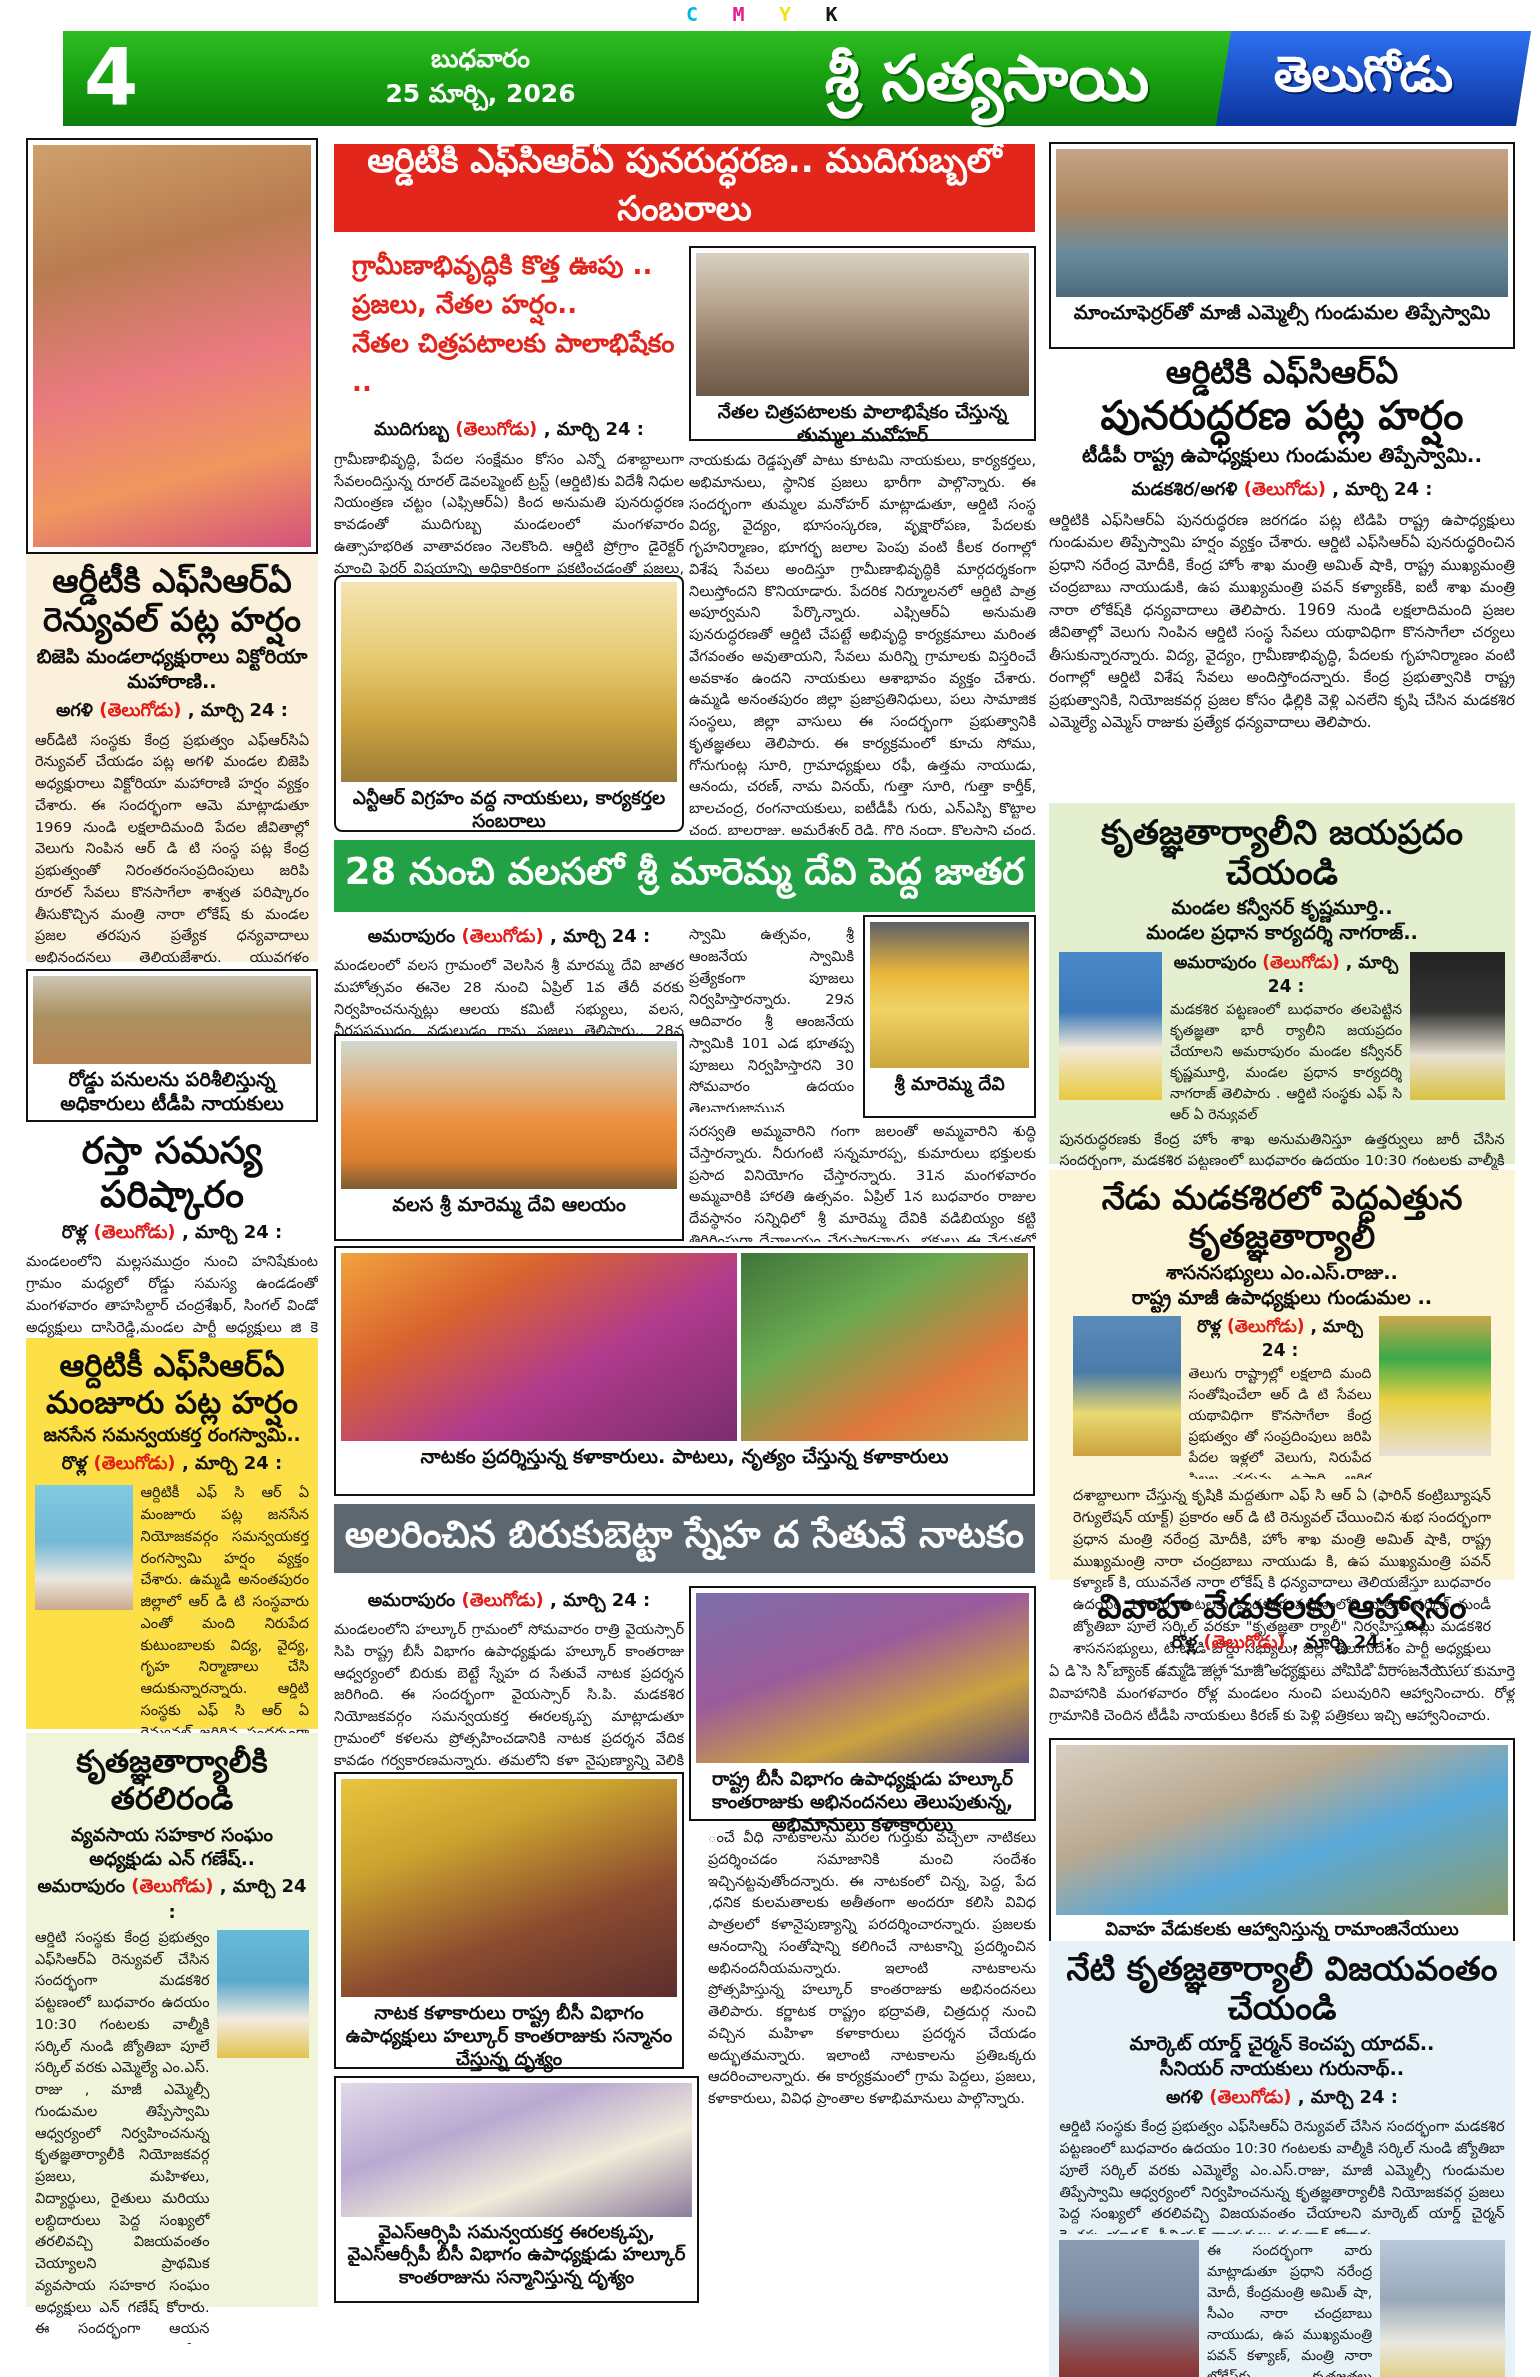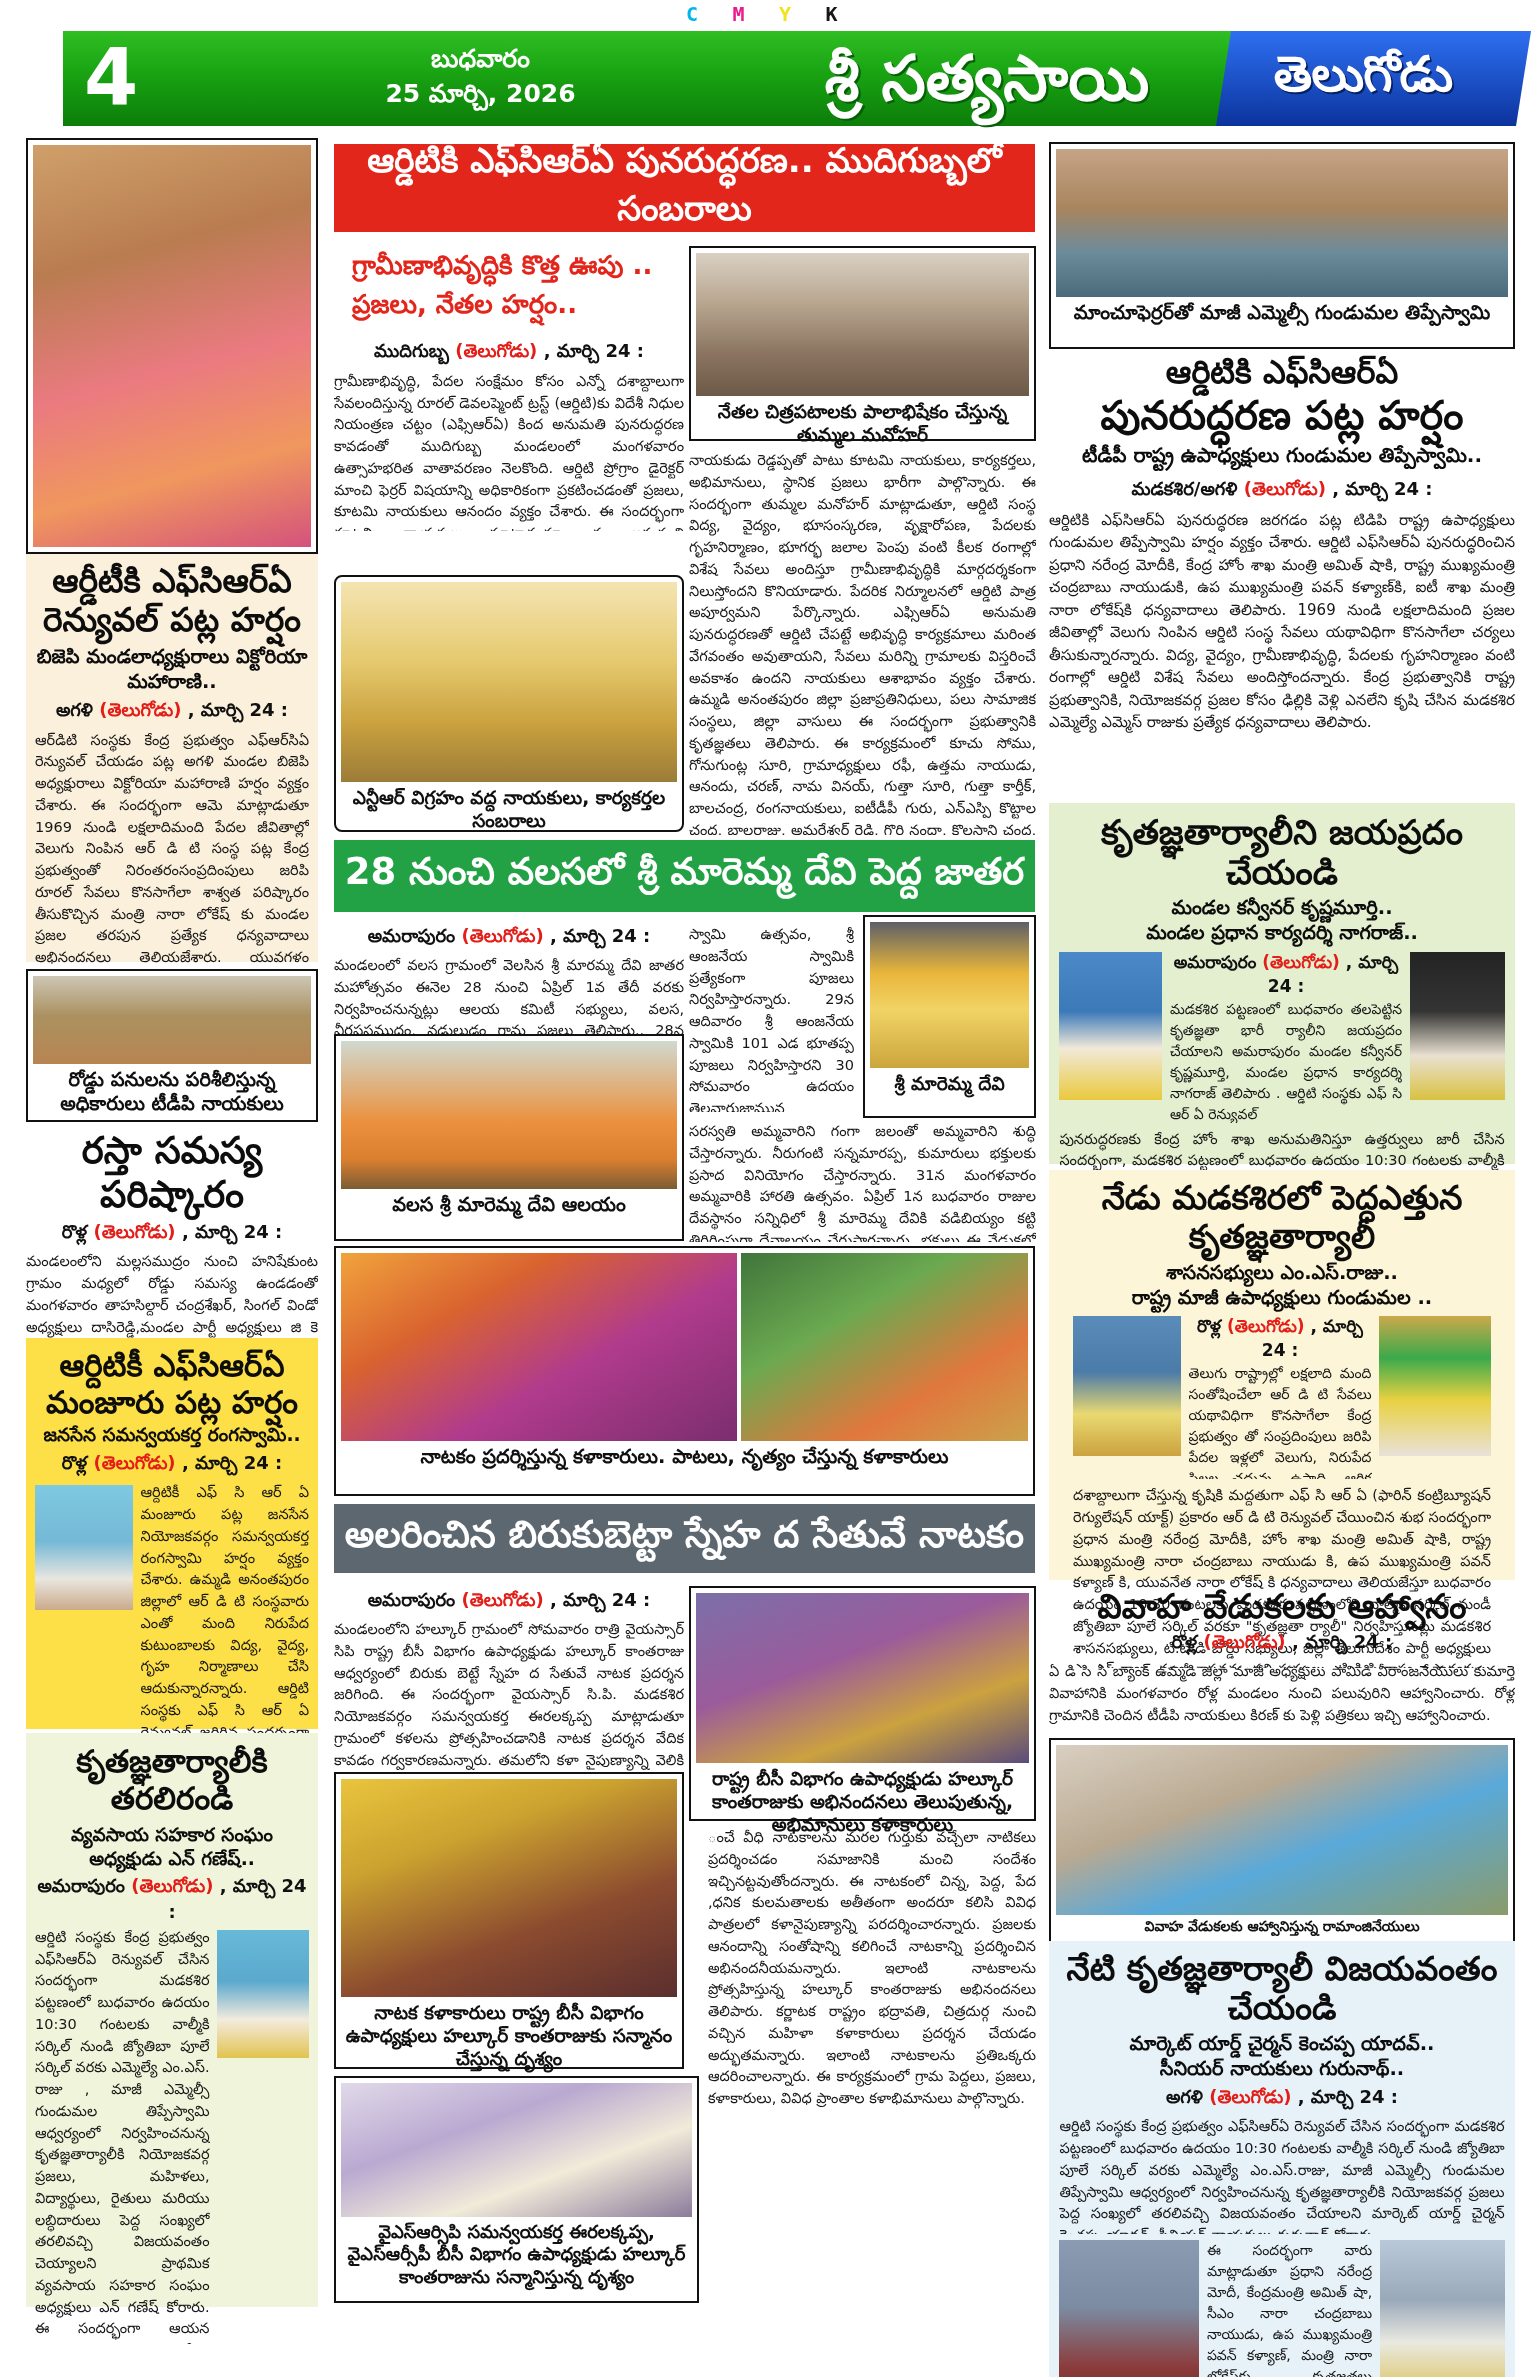--- a/index.html
+++ b/index.html
@@ -164,20 +164,21 @@
       <div class="ph g-man-garland" style="float:right;width:92px;height:128px;margin:3px 0 3px 7.5px;"></div>
       <div class="bd" style="height:417px;">ఆర్డిటి సంస్థకు కేంద్ర ప్రభుత్వం ఎఫ్‌సిఆర్‌ఏ రెన్యువల్ చేసిన సందర్భంగా మడకశిర పట్టణంలో బుధవారం ఉదయం 10:30 గంటలకు వాల్మీకి సర్కిల్ నుండి జ్యోతిబా పూలే సర్కిల్ వరకు ఎమ్మెల్యే ఎం.ఎస్. రాజు , మాజీ ఎమ్మెల్సీ గుండుమల తిప్పేస్వామి ఆధ్వర్యంలో నిర్వహించనున్న కృతజ్ఞతార్యాలీకి నియోజకవర్గ ప్రజలు, మహిళలు, విద్యార్థులు, రైతులు మరియు లబ్ధిదారులు పెద్ద సంఖ్యలో తరలివచ్చి విజయవంతం చెయ్యాలని ప్రాథమిక వ్యవసాయ సహకార సంఘం అధ్యక్షులు ఎన్ గణేష్ కోరారు. ఈ సందర్భంగా ఆయన మాట్లాడుతూ ప్రధాని నరేంద్ర మోదీ, కేంద్రమంత్రి అమిత్ షా, సీఎం నారా చంద్రబాబు నాయుడు, ఉప ముఖ్యమంత్రి పవన్ కళ్యాణ్, మంత్రి నారా లోకేష్ కు కృతజ్ఞతలు తెలిపారు.</div>
     </div>
   </div>
 
   <div class="abs banner" style="left:334px;top:144px;width:701px;height:88px;background:#e3261c;font-size:34px;">ఆర్డిటికి ఎఫ్‌సిఆర్‌ఏ పునరుద్ధరణ.. ముదిగుబ్బలో సంబరాలు</div>
 
   <div class="abs" style="left:334px;top:246px;width:350px;height:328px;">
     <div class="red-sub" style="padding-left:18px;">గ్రామీణాభివృద్ధికి కొత్త ఊపు ..</div>
     <div class="red-sub" style="padding-left:18px;">ప్రజలు, నేతల హర్షం..</div>
+    <div class="red-sub" style="padding-left:18px;">నేతల చిత్రపటాలకు పాలాభిషేకం ..</div>
     <div class="dl" style="margin-top:16.4px;">
       <span>ముదిగుబ్బ</span>
       <span class="src">(తెలుగోడు)</span>
       <span>, మార్చి 24 :</span>
     </div>
     <div class="bd" style="height:160px;">గ్రామీణాభివృద్ధి, పేదల సంక్షేమం కోసం ఎన్నో దశాబ్దాలుగా సేవలందిస్తున్న రూరల్ డెవలప్మెంట్ ట్రస్ట్ (ఆర్డిటి)కు విదేశీ నిధుల నియంత్రణ చట్టం (ఎఫ్సిఆర్ఏ) కింద అనుమతి పునరుద్ధరణ కావడంతో ముదిగుబ్బ మండలంలో మంగళవారం ఉత్సాహభరిత వాతావరణం నెలకొంది. ఆర్డిటి ప్రోగ్రాం డైరెక్టర్ మాంచి ఫెర్రర్ విషయాన్ని అధికారికంగా ప్రకటించడంతో ప్రజలు, కూటమి నాయకులు ఆనందం వ్యక్తం చేశారు. ఈ సందర్భంగా కూటమి నాయకులు మాట్లాడుతూ, ఈ అనుమతి పునరుద్ధరణలో కేంద్ర, రాష్ట్ర ప్రభుత్వాల సహకారం కీలకమైందని పేర్కొన్నారు. భారత ప్రధాని నరేంద్ర మోదీ, కేంద్ర హోంమంత్రి అమిత్ షా, రాష్ట్ర ముఖ్యమంత్రి చంద్రబాబు నాయుడు, ఉపముఖ్యమంత్రి పవన్ కళ్యాణ్, ఐటీ శాఖ మంత్రి నారా లోకేష్ సహకారంతో ఈ విజయాన్ని సాధించామని తెలిపారు. ఆనందోత్సవాల భాగంగా ముదిగుబ్బలోని ఎన్టీఆర్ సర్కిల్ వద్ద ఎన్టీఆర్ విగ్రహానికి పూలమాలలు వేసి నివాళులు అర్పించారు. అనంతరం నాయకుల చిత్రపటాలకు పాలాభిషేకం నిర్వహించి సంబరాలు జరుపుకున్నారు. ఈ కార్యక్రమంలో టీడీపీ క్లస్టర్ ఇన్ఛార్జ్ తుమ్మల మనోహర్, జనసేన</div>
   </div>
 
   <div class="abs pf" style="left:689px;top:246px;width:347px;height:195px;">
     <div class="ph g-crowd" style="height:143px;"></div>
@@ -310,21 +311,21 @@
   <div class="abs" style="left:1049px;top:1586px;width:466px;height:352px;">
     <div class="hb" style="font-size:34px;">వివాహ వేడుకలకు ఆహ్వానం</div>
     <div class="dl">
       <span>రొళ్ల</span>
       <span class="src">(తెలుగోడు)</span>
       <span>, మార్చి 24 :</span>
     </div>
     <div class="bd" style="height:72px;">ఏ డి సి సి బ్యాంక్ ఉమ్మడి జిల్లా మాజీ అధ్యక్షులు పామిడి వీరాంజనేయులు కుమార్తె  వివాహానికి మంగళవారం రోళ్ల మండలం నుంచి పలువురిని ఆహ్వానించారు. రోళ్ల గ్రామానికి చెందిన టీడీపి నాయకులు కిరణ్ కు పెళ్లి పత్రికలు ఇచ్చి ఆహ్వానించారు.</div>
     <div class="pf" style="margin-top:4.5px;height:216px;">
       <div class="ph g-wedding" style="height:170px;"></div>
-      <div class="cap" style="font-size:14px;">వివాహ వేడుకలకు ఆహ్వానిస్తున్న రామాంజినేయులు</div>
+      <div class="cap" style="font-size:18px;">వివాహ వేడుకలకు ఆహ్వానిస్తున్న రామాంజినేయులు</div>
     </div>
   </div>
 
   <div class="abs bg-r5" style="left:1049px;top:1941px;width:466px;height:437px;padding:9px 10.4px;">
     <div class="hb" style="font-size:33px;">నేటి కృతజ్ఞతార్యాలీ విజయవంతం చేయండి</div>
     <div class="sub" style="font-size:19.4px;margin-top:3px;">మార్కెట్ యార్డ్ చైర్మన్ కెంచప్ప యాదవ్..</div>
     <div class="sub" style="font-size:19.4px;">సీనియర్ నాయకులు గురునాథ్..</div>
     <div class="dl">
       <span>అగళి</span>
       <span class="src">(తెలుగోడు)</span>

